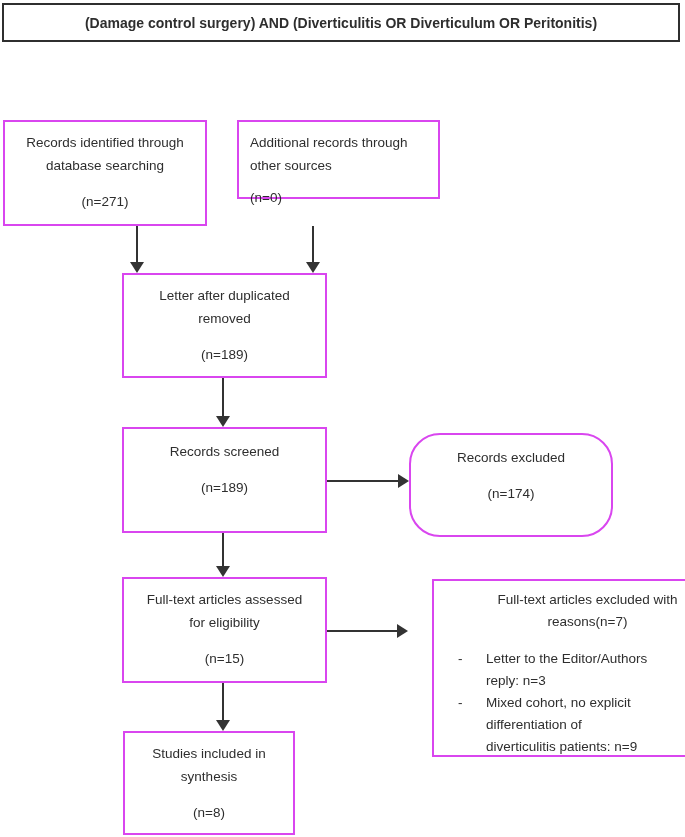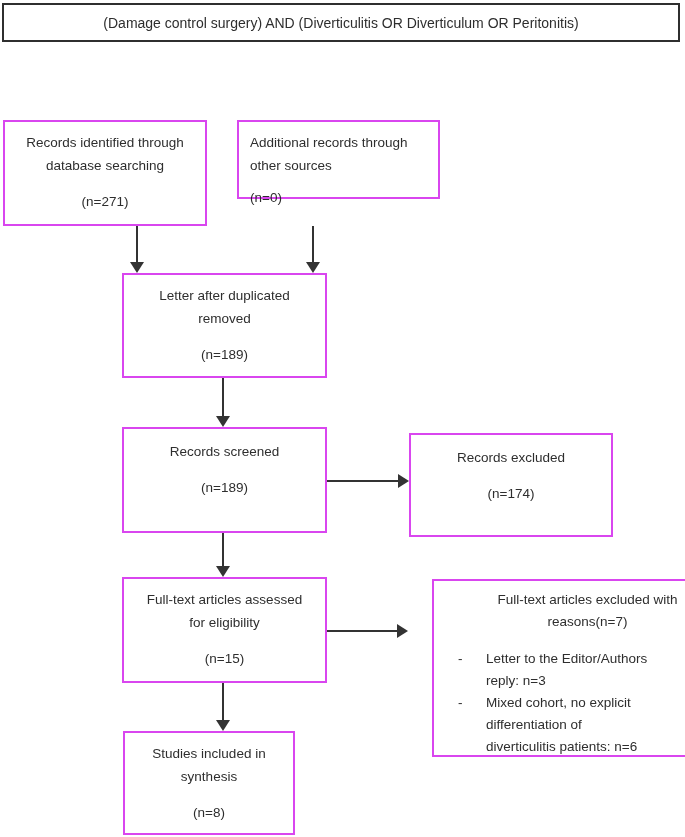--- a/index.html
+++ b/index.html
@@ -41,21 +41,21 @@
   #title-box {
     position: absolute;
     left: 2px; top: 3px;
     width: 678px; height: 39px;
     box-sizing: border-box;
     border: 2px solid #2f2f2f;
     display: flex;
     align-items: center;
     justify-content: center;
     font-size: 14px;
-    font-weight: normal;
+    font-weight: bold;
     text-align: center;
   }
   
   .reasons-list {
     margin-top: 15px;
     padding-left: 22px;
     padding-right: 8px;
     text-align: left;
     line-height: 22px;
   }
@@ -123,21 +123,21 @@
     <div class="box-label">Letter after duplicated
 removed</div>
     <div class="box-count">(n=189)</div>
   </div>
 
   <div class="box" style="left:122px; top:427px; width:205px; height:106px; padding-top:11px;">
     <div class="box-label">Records screened</div>
     <div class="box-count">(n=189)</div>
   </div>
 
-  <div class="box" style="left:409px; top:433px; width:204px; height:104px; padding-top:11px;">
+  <div class="box" style="left:409px; top:433px; width:204px; height:104px; padding-top:11px;border-radius:31px;">
     <div class="box-label">Records excluded</div>
     <div class="box-count">(n=174)</div>
   </div>
 
   <div class="box" style="left:122px; top:577px; width:205px; height:106px;">
     <div class="box-label">Full-text articles assessed
 for eligibility</div>
     <div class="box-count">(n=15)</div>
   </div>
 
@@ -147,21 +147,21 @@
     <div class="reasons-list">
       <div class="reason-item">
         <span class="reason-dash">-</span>
         <span class="reason-text">Letter to the Editor/Authors
 reply: n=3</span>
       </div>
       <div class="reason-item">
         <span class="reason-dash">-</span>
         <span class="reason-text">Mixed cohort, no explicit
 differentiation of
-diverticulitis patients: n=6</span>
+diverticulitis patients: n=9</span>
       </div>
     </div>
   </div>
 
   <div class="box" style="left:123px; top:731px; width:172px; height:104px;">
     <div class="box-label">Studies included in
 synthesis</div>
     <div class="box-count">(n=8)</div>
   </div>
 

